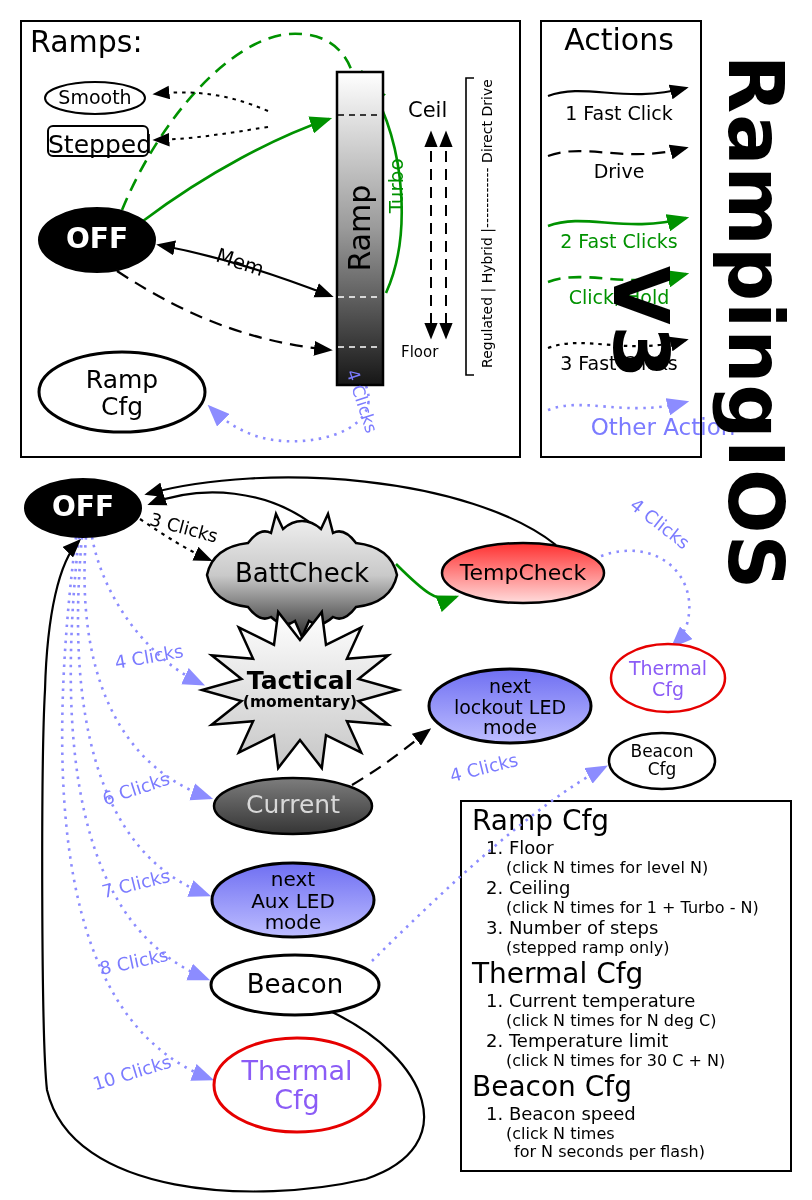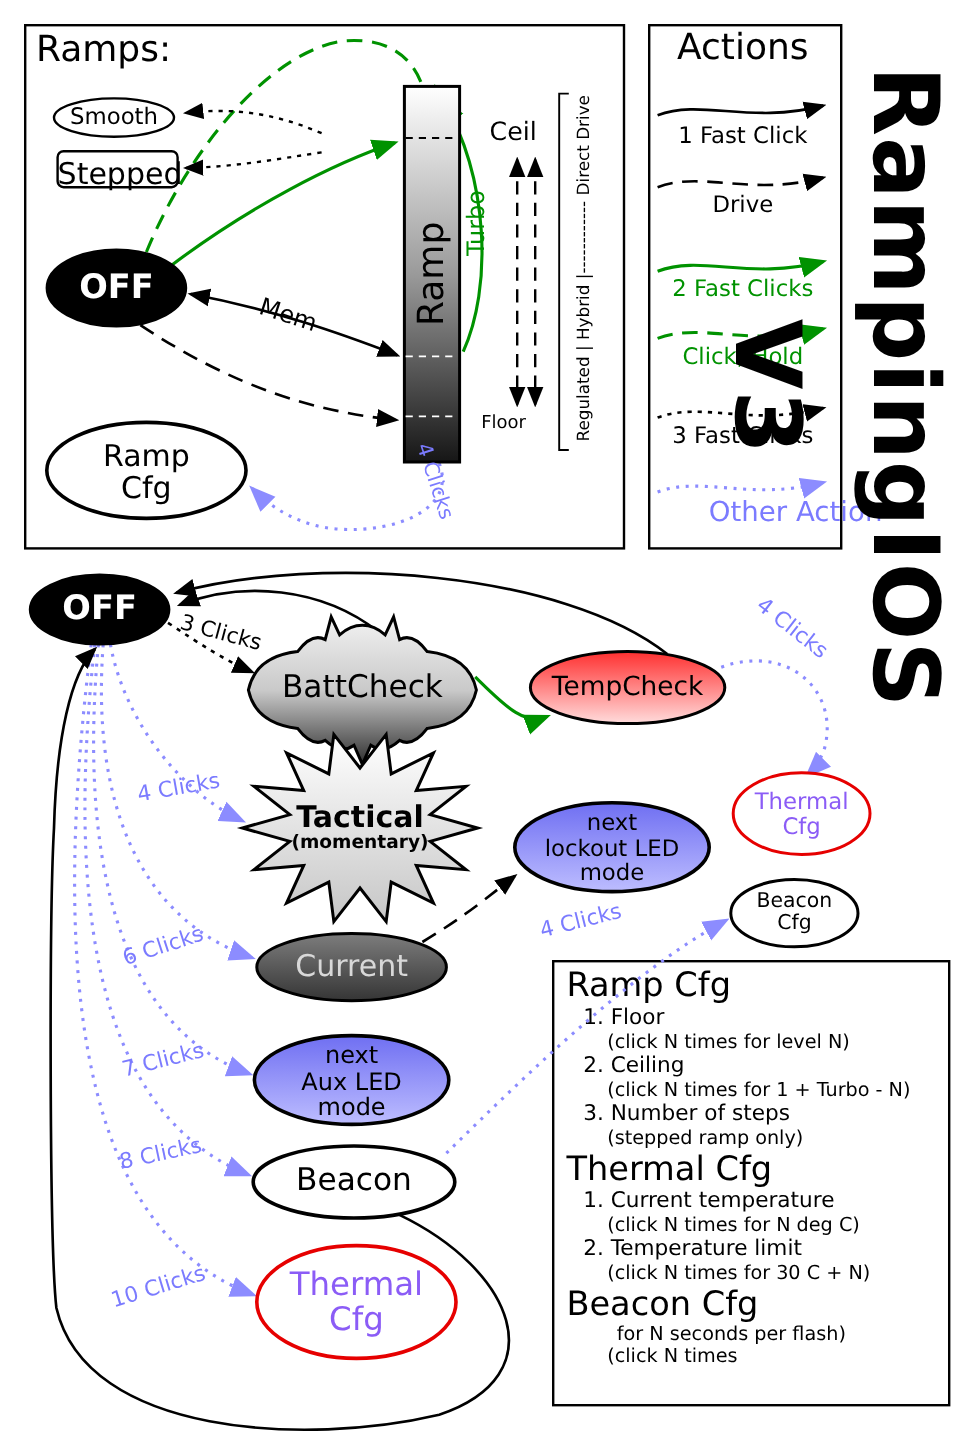--- a/index.html
+++ b/index.html
@@ -201,17 +201,18 @@
     <div class="cfg-item">2. Ceiling</div>
     <div class="cfg-note">(click N times for 1 + Turbo - N)</div>
     <div class="cfg-item">3. Number of steps</div>
     <div class="cfg-note">(stepped ramp only)</div>
     <div class="cfg-h">Thermal Cfg</div>
     <div class="cfg-item">1. Current temperature</div>
     <div class="cfg-note">(click N times for N deg C)</div>
     <div class="cfg-item">2. Temperature limit</div>
     <div class="cfg-note">(click N times for 30 C + N)</div>
     <div class="cfg-h">Beacon Cfg</div>
+    <div class="cfg-item">1. Beacon speed</div>
+    <div class="cfg-note">(click N times</div>
     <div class="cfg-note cfg-note2">for N seconds per flash)</div>
-    <div class="cfg-note">(click N times</div>
   </div>
 
 </div>
 
 </body></html>

